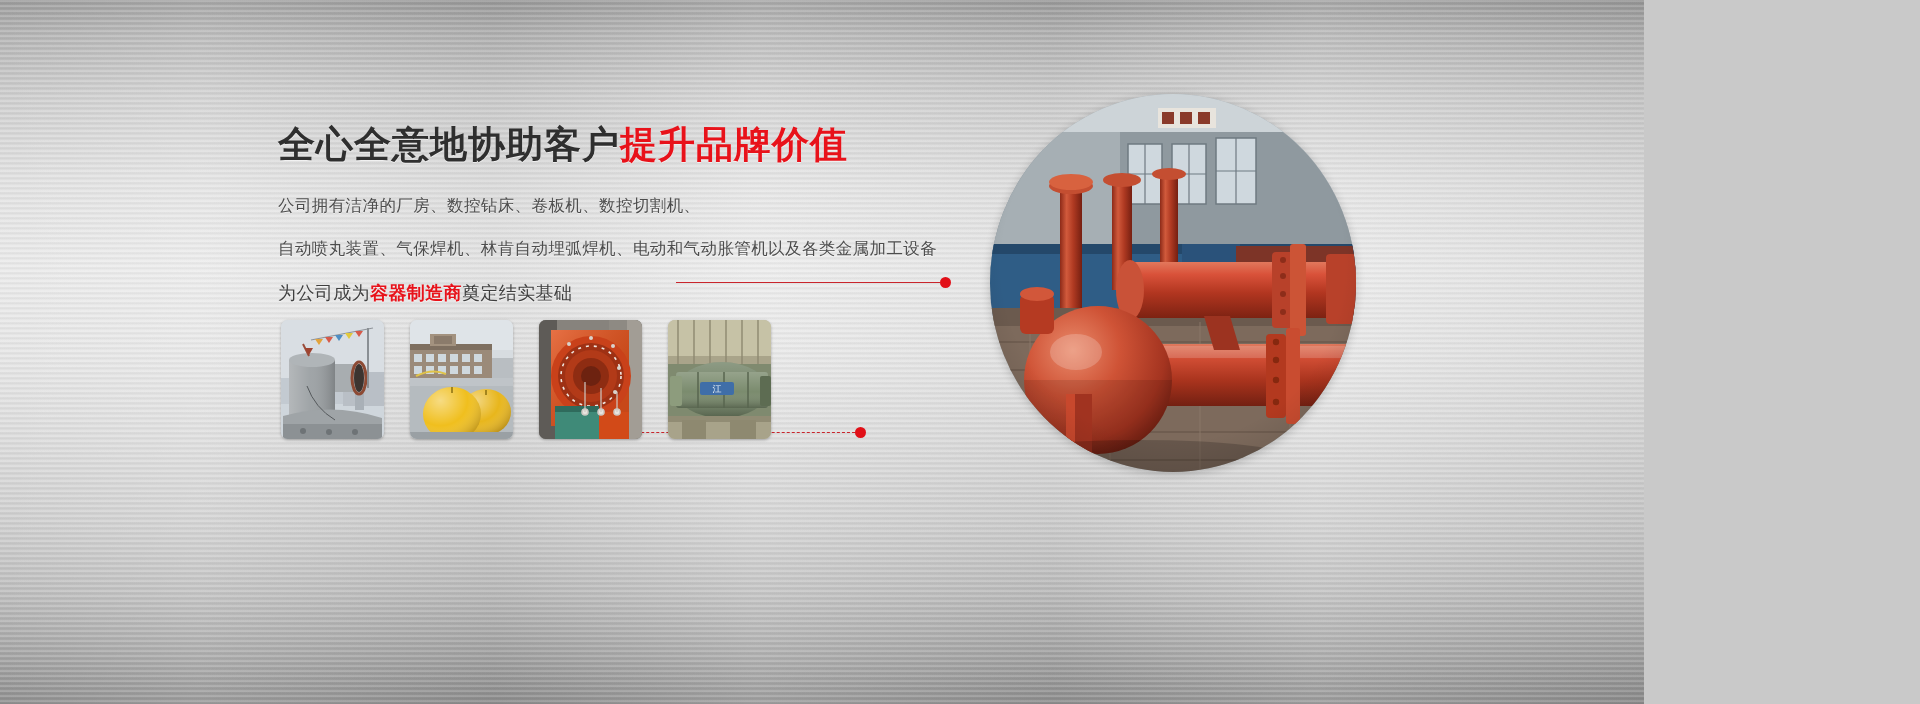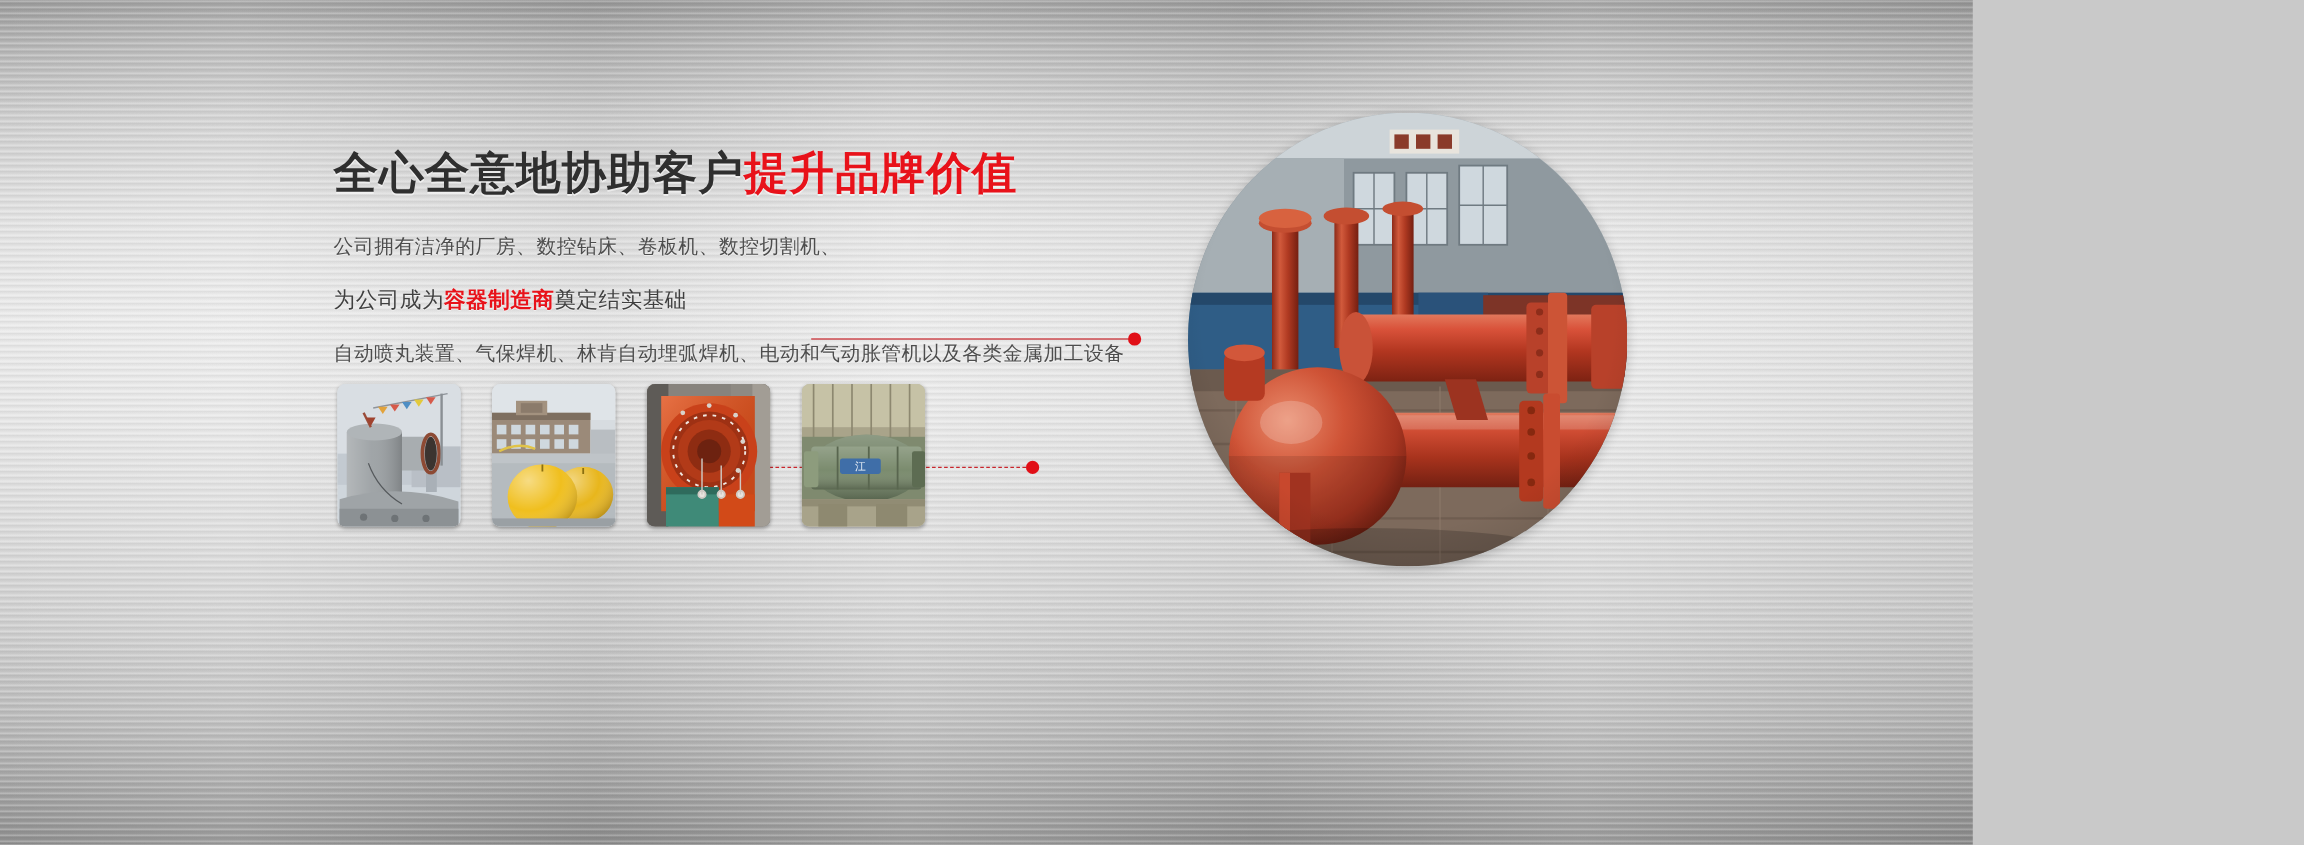--- a/index.html
+++ b/index.html
@@ -181,29 +181,29 @@
     <h1 class="headline"><span>全心全意地协助客户</span><span class="accent">提升品牌价值</span></h1>
 
     <p class="body-line line1">
       <span>公司拥有洁净的厂房、数控钻床、卷板机、数控切割机、</span>
       <span class="rule rule-1">
         <span class="bar"></span>
         <span class="dot"></span>
       </span>
     </p>
 
+    <p class="body-line line2">
+      <span>自动喷丸装置、气保焊机、林肯自动埋弧焊机、电动和气动胀管机以及各类金属加工设备</span>
+    </p>
+
     <p class="body-line line3"><span>为公司成为</span><span class="hl">容器制造商</span><span>奠定结实基础</span>
       <span class="rule rule-3">
         <span class="bar dashed"></span>
         <span class="dot"></span>
       </span>
-    </p>
-
-    <p class="body-line line2">
-      <span>自动喷丸装置、气保焊机、林肯自动埋弧焊机、电动和气动胀管机以及各类金属加工设备</span>
     </p>
 
   </div>
 
   <div class="thumbs">
 
     <div class="thumb">
       <svg viewBox="0 0 103 119" preserveAspectRatio="xMidYMid slice">
         <rect width="103" height="119" fill="#cfd6dc"></rect>
         <rect width="103" height="62" fill="#d9dee3"></rect>

